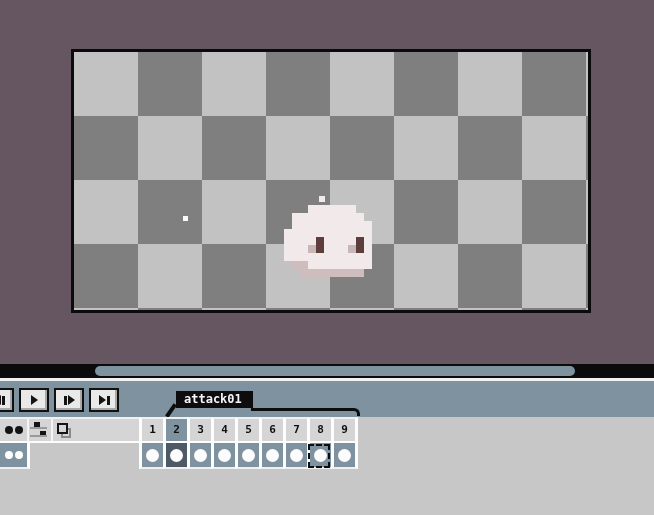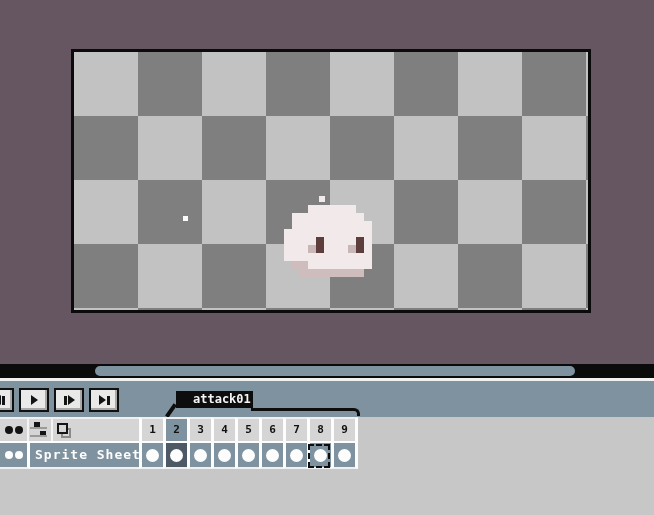--- a/index.html
+++ b/index.html
@@ -29,21 +29,21 @@
   
   .pb{position:absolute;top:7px;width:30px;height:24px;box-sizing:border-box;
       background:#e9e9e9;border:2px solid #101010;
       box-shadow:inset -2px -2px 0 #a9a9a9;
       display:flex;align-items:center;justify-content:center;gap:1px;padding:0;cursor:pointer;}
   .pb .bar{width:3px;height:9px;background:#141414;}
   .pb .tri-r{width:0;height:0;border-top:5px solid transparent;border-bottom:5px solid transparent;border-left:7px solid #141414;}
   .pb .tri-l{width:0;height:0;border-top:5px solid transparent;border-bottom:5px solid transparent;border-right:7px solid #141414;}
   
   .tag-label{position:absolute;left:176px;top:10px;width:77px;height:17px;background:#0d0d0d;
-      color:#f5f5f5;font-size:12px;font-weight:bold;line-height:17px;padding-left:17px;box-sizing:border-box;
+      color:#f5f5f5;font-size:12px;font-weight:bold;line-height:17px;padding-left:8px;box-sizing:border-box;
       letter-spacing:0px;}
   .tag-hook-left{position:absolute;left:169px;top:22px;width:4px;height:15px;background:#0d0d0d;transform:rotate(35deg);}
   .tag-bracket{position:absolute;left:251px;top:27px;width:109px;height:8px;box-sizing:border-box;
       border-top:3px solid #0d0d0d;border-right:3px solid #0d0d0d;border-top-right-radius:6px;}
   
   .hdr-left{position:absolute;left:0;top:36px;width:139px;height:26px;box-sizing:border-box;
       background:#d5d5d5;border-top:2px solid #f0f0f0;border-bottom:2px solid #fdfdfd;}
   .hdr-sep{position:absolute;top:0;width:2px;height:22px;background:#f4f4f4;}
   .dot-b{position:absolute;width:8px;height:8px;border-radius:50%;background:#141414;}
   .mini{position:absolute;}
@@ -216,21 +216,20 @@
       <div class="fcell">6</div>
       <div class="fcell">7</div>
       <div class="fcell">8</div>
       <div class="fcell">9</div>
     </div>
 
   <div class="cel-left-dots">
     <span class="dot-w" style="left:5px;top:8px"></span>
     <span class="dot-w" style="left:15px;top:8px"></span>
   </div>
-  <div class="layer-name-cell">Sprite Sheet</div>
 
   <div class="cels-row">
       <div class="ccell">
         <span class="cel-circle"></span>
       </div>
       <div class="ccell selected">
         <span class="cel-circle"></span>
       </div>
       <div class="ccell">
         <span class="cel-circle"></span>

